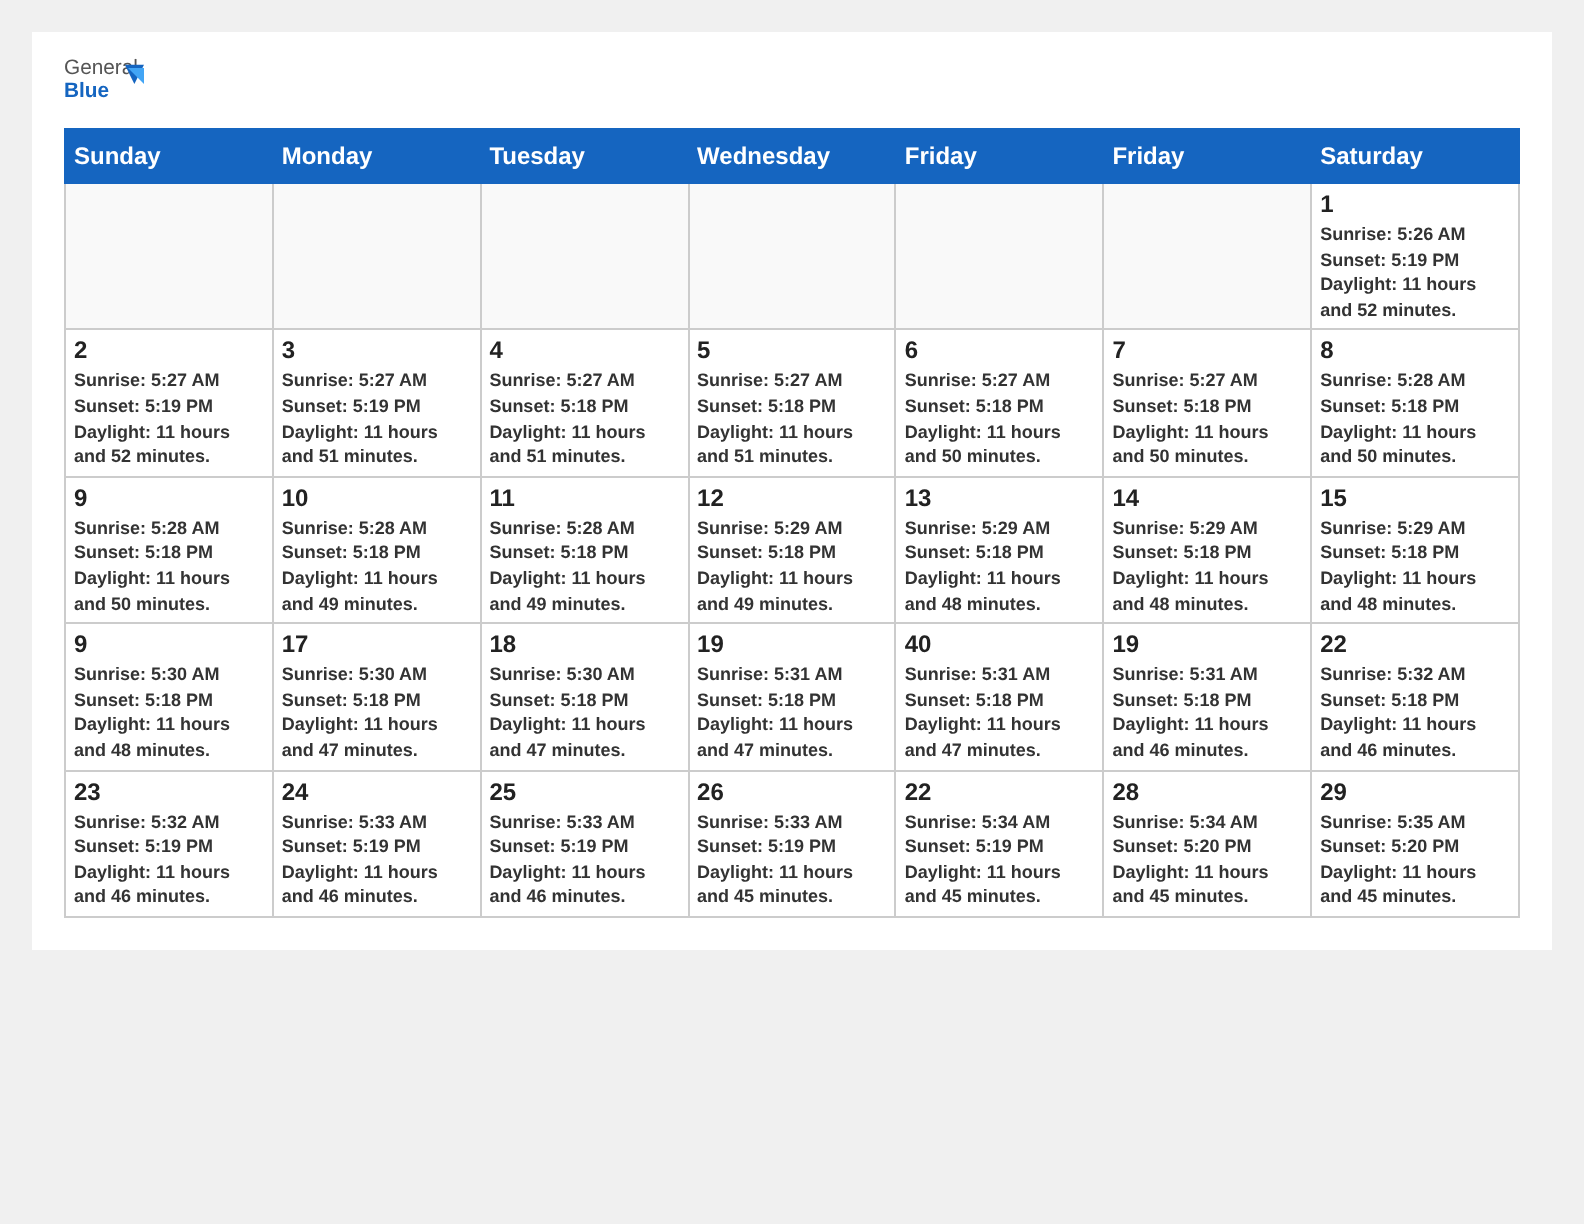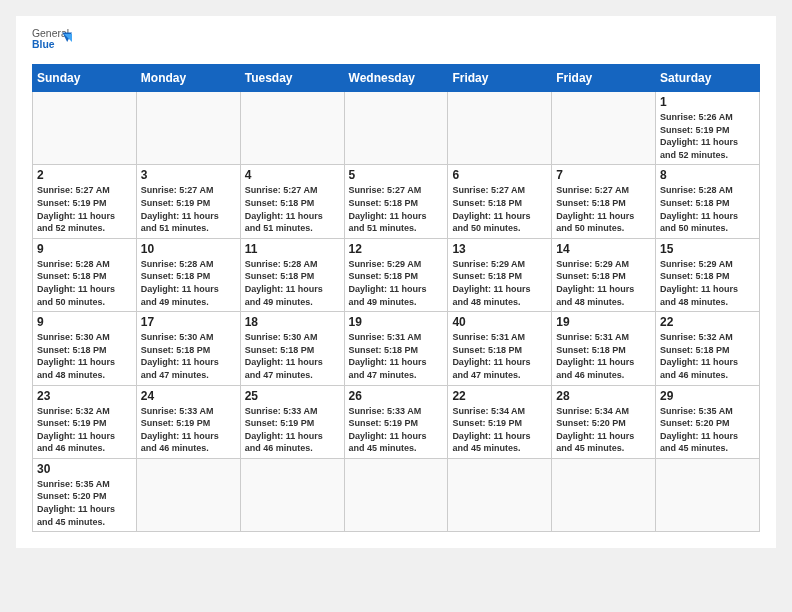--- a/index.html
+++ b/index.html
@@ -331,30 +331,15 @@
 and 45 minutes.</div>
           </td>
           <td>
             <span class="day-number">29</span>
             <div class="day-info" style="white-space: pre-line;">Sunrise: 5:35 AM
 Sunset: 5:20 PM
 Daylight: 11 hours
 and 45 minutes.</div>
           </td>
         </tr>
-        <tr>
-          <td>
-            <span class="day-number">30</span>
-            <div class="day-info" style="white-space: pre-line;">Sunrise: 5:35 AM
-Sunset: 5:20 PM
-Daylight: 11 hours
-and 45 minutes.</div>
-          </td>
-          <td class="empty"></td>
-          <td class="empty"></td>
-          <td class="empty"></td>
-          <td class="empty"></td>
-          <td class="empty"></td>
-          <td class="empty"></td>
-        </tr>
       </tbody>
   </table>
 </div>
 
 </body></html>

